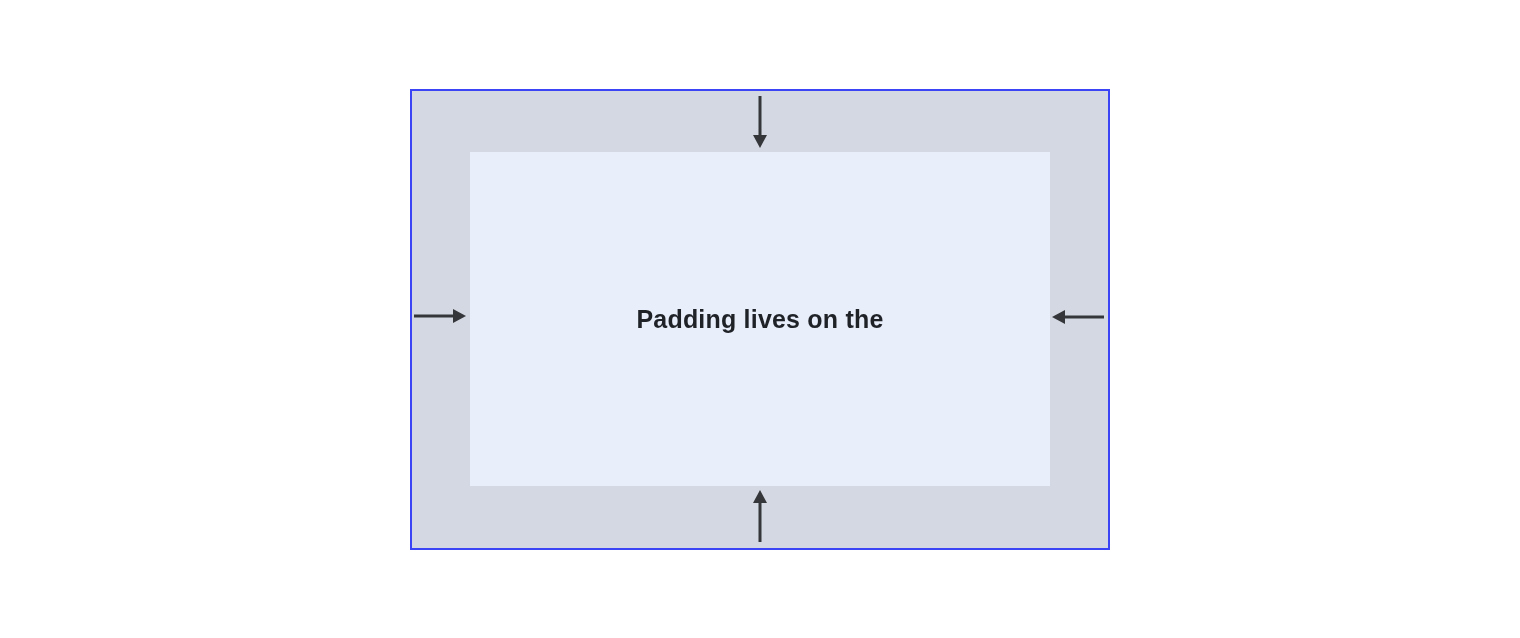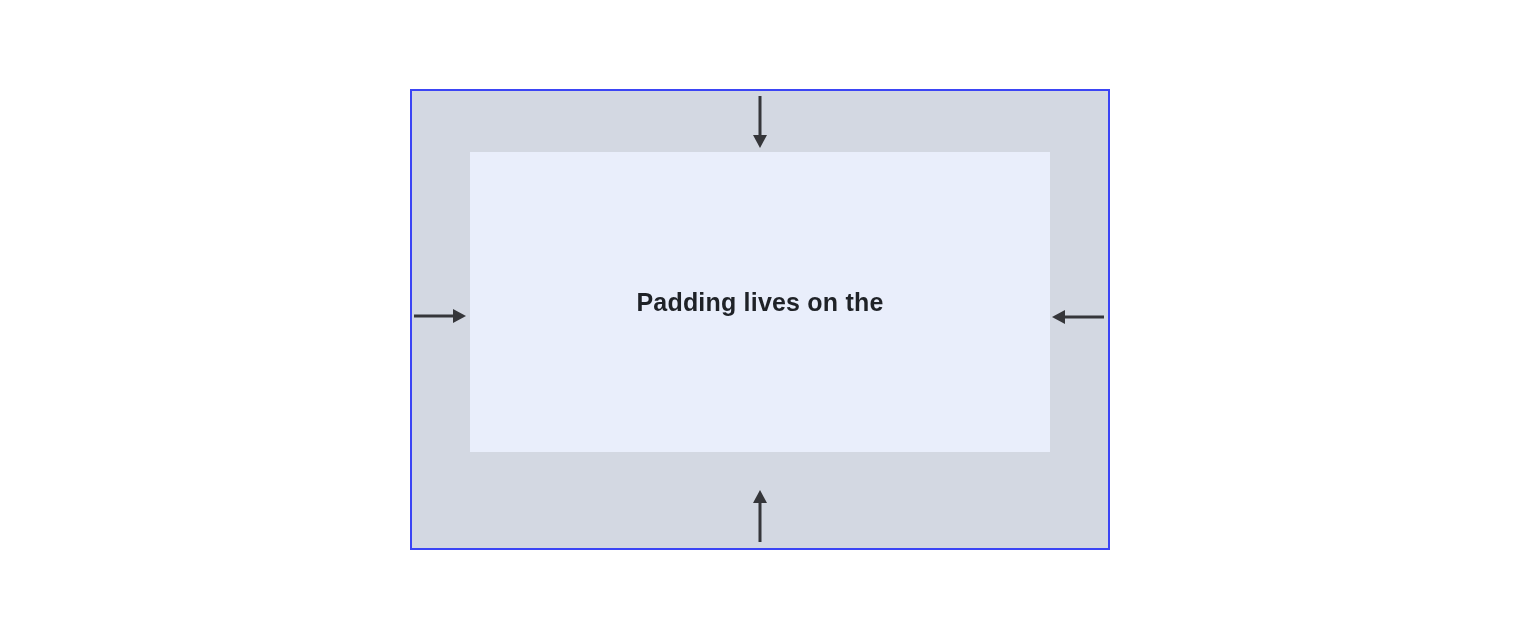--- a/index.html
+++ b/index.html
@@ -25,21 +25,21 @@
     height: 461px;
     box-sizing: border-box;
     border: 2px solid #3b45f5;
     background: #d3d8e2;
   }
   .inner-box {
     position: absolute;
     left: 470px;
     top: 152px;
     width: 580px;
-    height: 300px;
+    height: 334px;
     background: #e9eefb;
     display: flex;
     align-items: center;
     justify-content: center;
   }
   .label {
     font-weight: bold;
     font-size: 25px;
     line-height: 32px;
     color: #1f2227;

